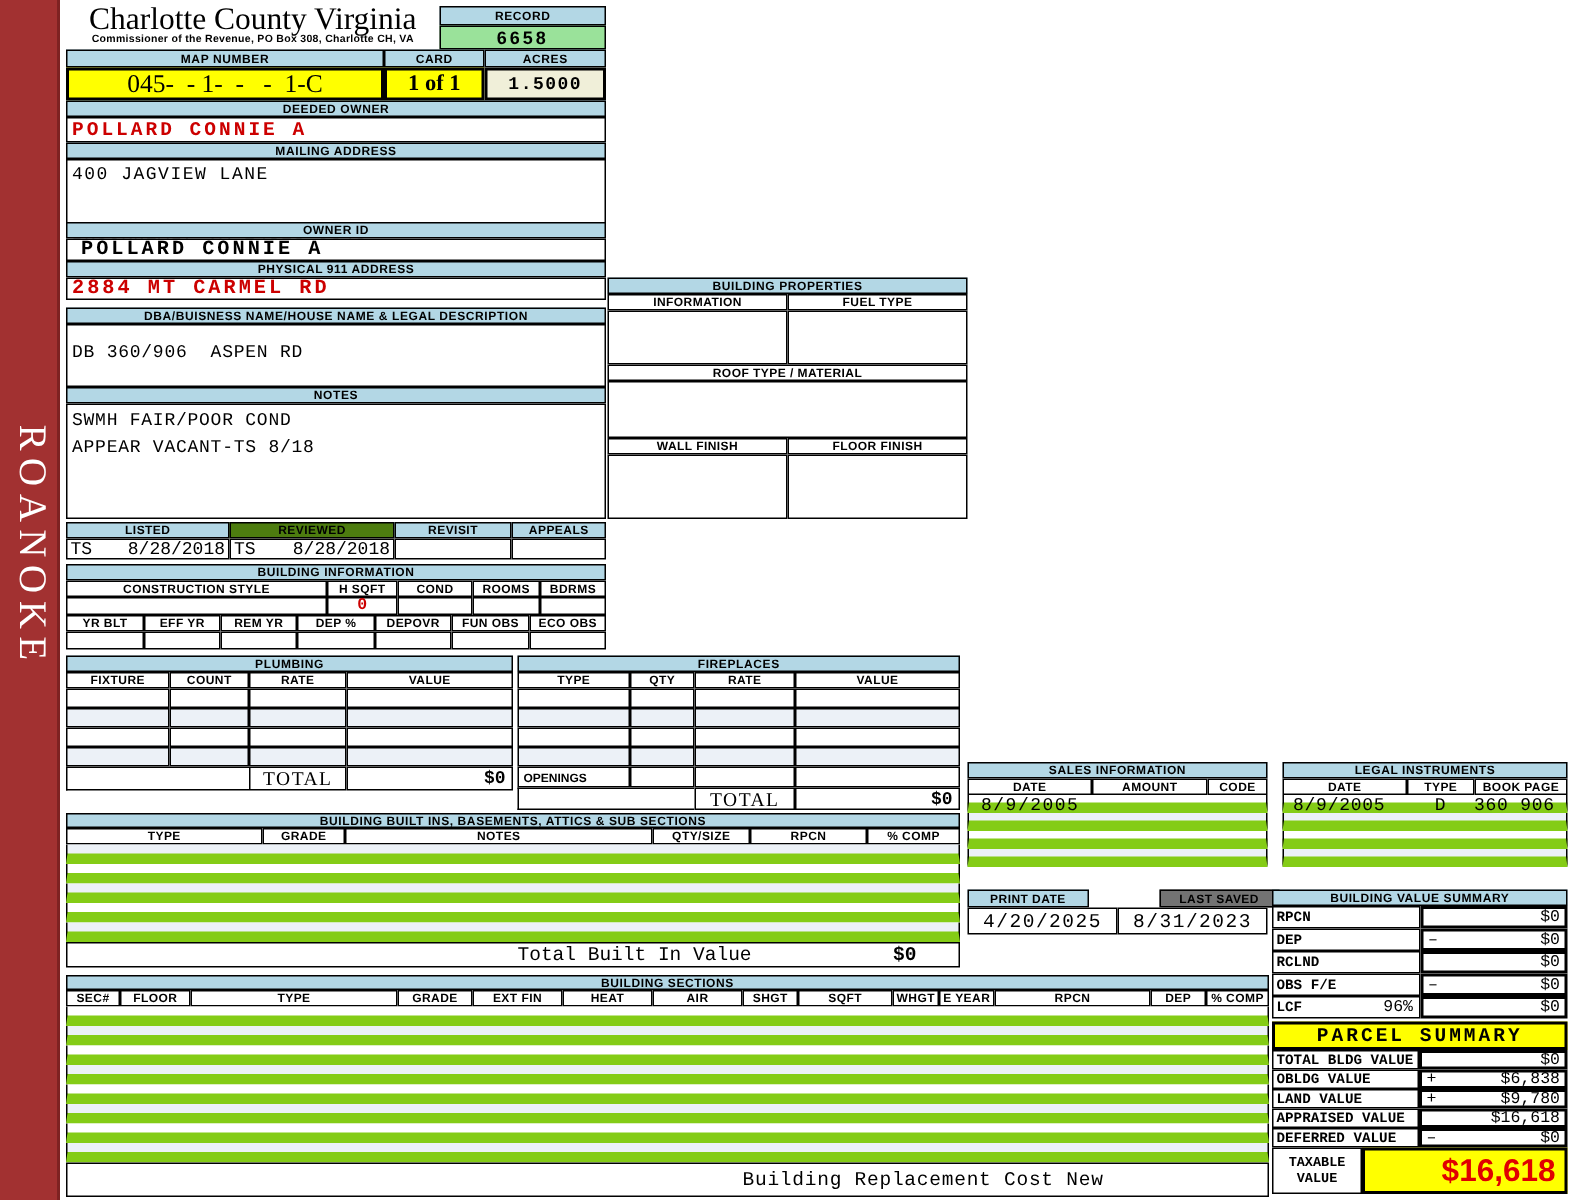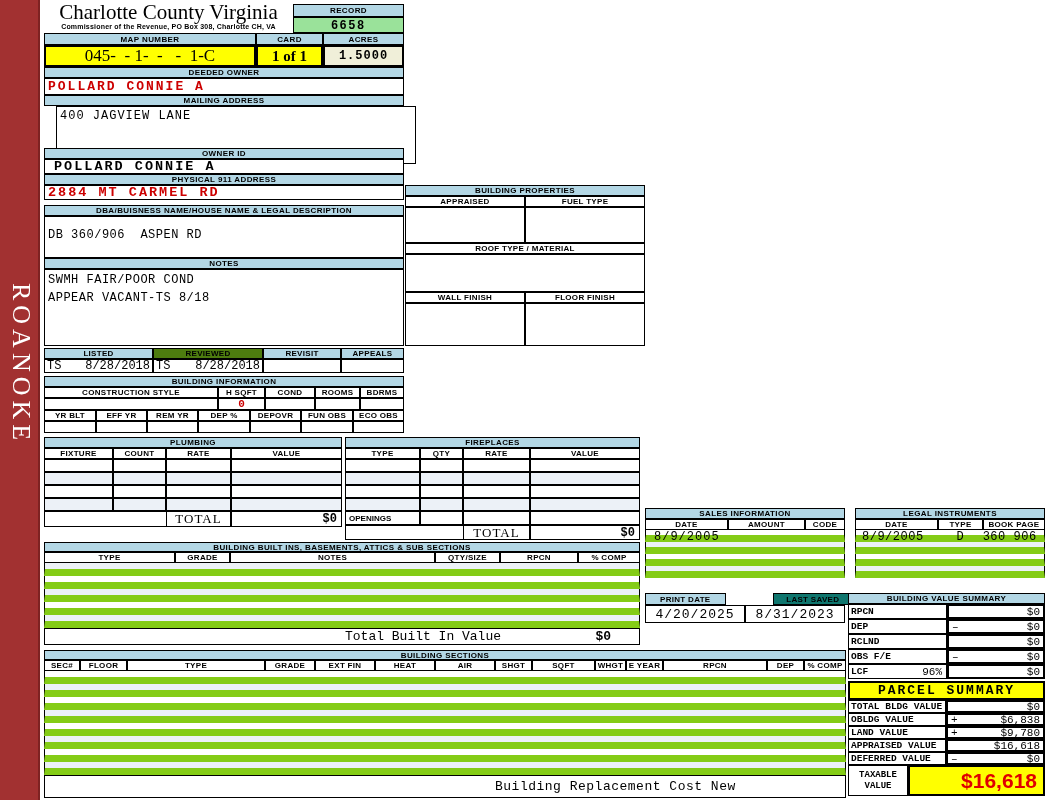--- a/index.html
+++ b/index.html
@@ -45,21 +45,21 @@
   <div class="abs bar" style="left:323px;top:33px;width:81px;height:12px;">ACRES</div>
 
   <div class="abs pre" style="left:44px;top:45px;width:212px;height:22px;background:#FFFF00;border:2px solid #000;display:flex;align-items:center;justify-content:center;font:17px 'Liberation Serif',serif;">045-  - 1-  -   -  1-C</div>
   <div class="abs" style="left:256px;top:45px;width:67px;height:22px;background:#FFFF00;border:2px solid #000;display:flex;align-items:center;justify-content:center;font:bold 15px 'Liberation Serif',serif;">1 of 1</div>
   <div class="abs mono" style="left:323px;top:45px;width:81px;height:22px;background:#F0EFD9;border:2px solid #000;display:flex;align-items:center;justify-content:center;font-weight:bold;font-size:12px;letter-spacing:1px;">1.5000</div>
 
   <div class="abs bar" style="left:44px;top:67px;width:360px;height:11px;">DEEDED OWNER</div>
   <div class="abs cell mono red" style="left:44px;top:78px;width:360px;height:17px;font-weight:bold;font-size:13px;letter-spacing:2px;display:flex;align-items:center;padding-left:3px;">POLLARD CONNIE A</div>
 
   <div class="abs bar" style="left:44px;top:95px;width:360px;height:11px;">MAILING ADDRESS</div>
-  <div class="abs cell mono" style="left:44px;top:106px;width:360px;height:58px;font-size:12px;letter-spacing:1px;display:flex;flex-direction:column;justify-content:space-between;padding:2px 0 0 3px;margin-left:12px;">
+  <div class="abs cell mono" style="left:44px;top:106px;width:360px;height:58px;font-size:12px;letter-spacing:1px;display:flex;flex-direction:column;justify-content:space-between;padding:2px 0 0 3px;">
     <div>400 JAGVIEW LANE</div>
     <div>BROOKNEAL, VA 24528-9343</div>
   </div>
 
   <div class="abs bar" style="left:44px;top:148px;width:360px;height:11px;">OWNER ID</div>
   <div class="abs cell mono" style="left:44px;top:159px;width:360px;height:15px;font-weight:bold;font-size:13.5px;letter-spacing:2px;display:flex;align-items:center;padding-left:9px;">POLLARD CONNIE A</div>
 
   <div class="abs bar" style="left:44px;top:174px;width:360px;height:11px;">PHYSICAL 911 ADDRESS</div>
   <div class="abs cell mono red" style="left:44px;top:185px;width:360px;height:15px;font-weight:bold;font-size:13.5px;letter-spacing:2px;display:flex;align-items:center;padding-left:3px;">2884 MT CARMEL RD</div>
 
@@ -249,21 +249,21 @@
   <div class="stripe stripeB" style="left:44px;top:736px;width:802px;height:13px;"></div>
   <div class="stripe stripeA" style="left:44px;top:749px;width:802px;height:13px;"></div>
   <div class="stripe stripeB" style="left:44px;top:762px;width:802px;height:13px;"></div>
   <div class="abs cell mono" style="left:44px;top:775px;width:802px;height:23px;display:flex;align-items:center;font-size:13px;letter-spacing:.5px;">
     <span style="padding-left:450px;">Building Replacement Cost New</span>
   </div>
 
 
   <div class="abs bar" style="left:405px;top:185px;width:240px;height:11px;">BUILDING PROPERTIES</div>
   <div class="row" style="left:405px;top:196px;width:240px;height:11px;">
-    <div class="ch" style="width:120px;">APPRAISED</div>
+    <div class="ch" style="width:120px;">INFORMATION</div>
     <div class="ch" style="width:120px;">FUEL TYPE</div>
   </div>
   <div class="row" style="left:405px;top:207px;width:240px;height:36px;">
     <div class="cell" style="width:120px;"></div>
     <div class="cell" style="width:120px;"></div>
   </div>
   <div class="abs ch" style="left:405px;top:243px;width:240px;height:11px;">ROOF TYPE / MATERIAL</div>
   <div class="abs cell" style="left:405px;top:254px;width:240px;height:38px;"></div>
   <div class="row" style="left:405px;top:292px;width:240px;height:11px;">
     <div class="ch" style="width:120px;">WALL FINISH</div>
@@ -297,21 +297,21 @@
     <span style="width:83px;padding-left:6px;box-sizing:border-box;">8/9/2005</span>
     <span style="width:45px;text-align:center;">D</span>
     <span style="width:62px;">360 906</span>
   </div>
   <div class="stripe stripeB" style="left:855px;top:542px;width:190px;height:12px;"></div>
   <div class="stripe stripeA" style="left:855px;top:554px;width:190px;height:12px;"></div>
   <div class="stripe stripeB" style="left:855px;top:566px;width:190px;height:12px;"></div>
 
   <div class="row" style="left:645px;top:593px;width:208px;height:12px;gap:47px;">
     <div class="ch" style="width:100px;background:#B3D7E5;">PRINT DATE</div>
-    <div class="ch" style="width:100px;background:#0f766e;">LAST SAVED</div>
+    <div class="ch" style="width:100px;background:#737373;">LAST SAVED</div>
   </div>
   <div class="row mono" style="left:645px;top:605px;width:200px;height:18px;font-size:13px;letter-spacing:1px;">
     <div class="cell" style="width:100px;display:flex;align-items:center;justify-content:center;">4/20/2025</div>
     <div class="cell" style="width:100px;display:flex;align-items:center;justify-content:center;">8/31/2023</div>
   </div>
 
   <div class="abs bar" style="left:848px;top:593px;width:197px;height:11px;">BUILDING VALUE SUMMARY</div>
   <div class="row" style="left:848px;top:604px;width:197px;height:15px;">
     <div class="cell vlabel" style="width:99px;display:flex;align-items:center;padding-left:2px;">RPCN</div>
     <div class="cell mono" style="width:98px;border-width:2px;display:flex;align-items:center;justify-content:space-between;padding:0 3px;font-size:11px;">

